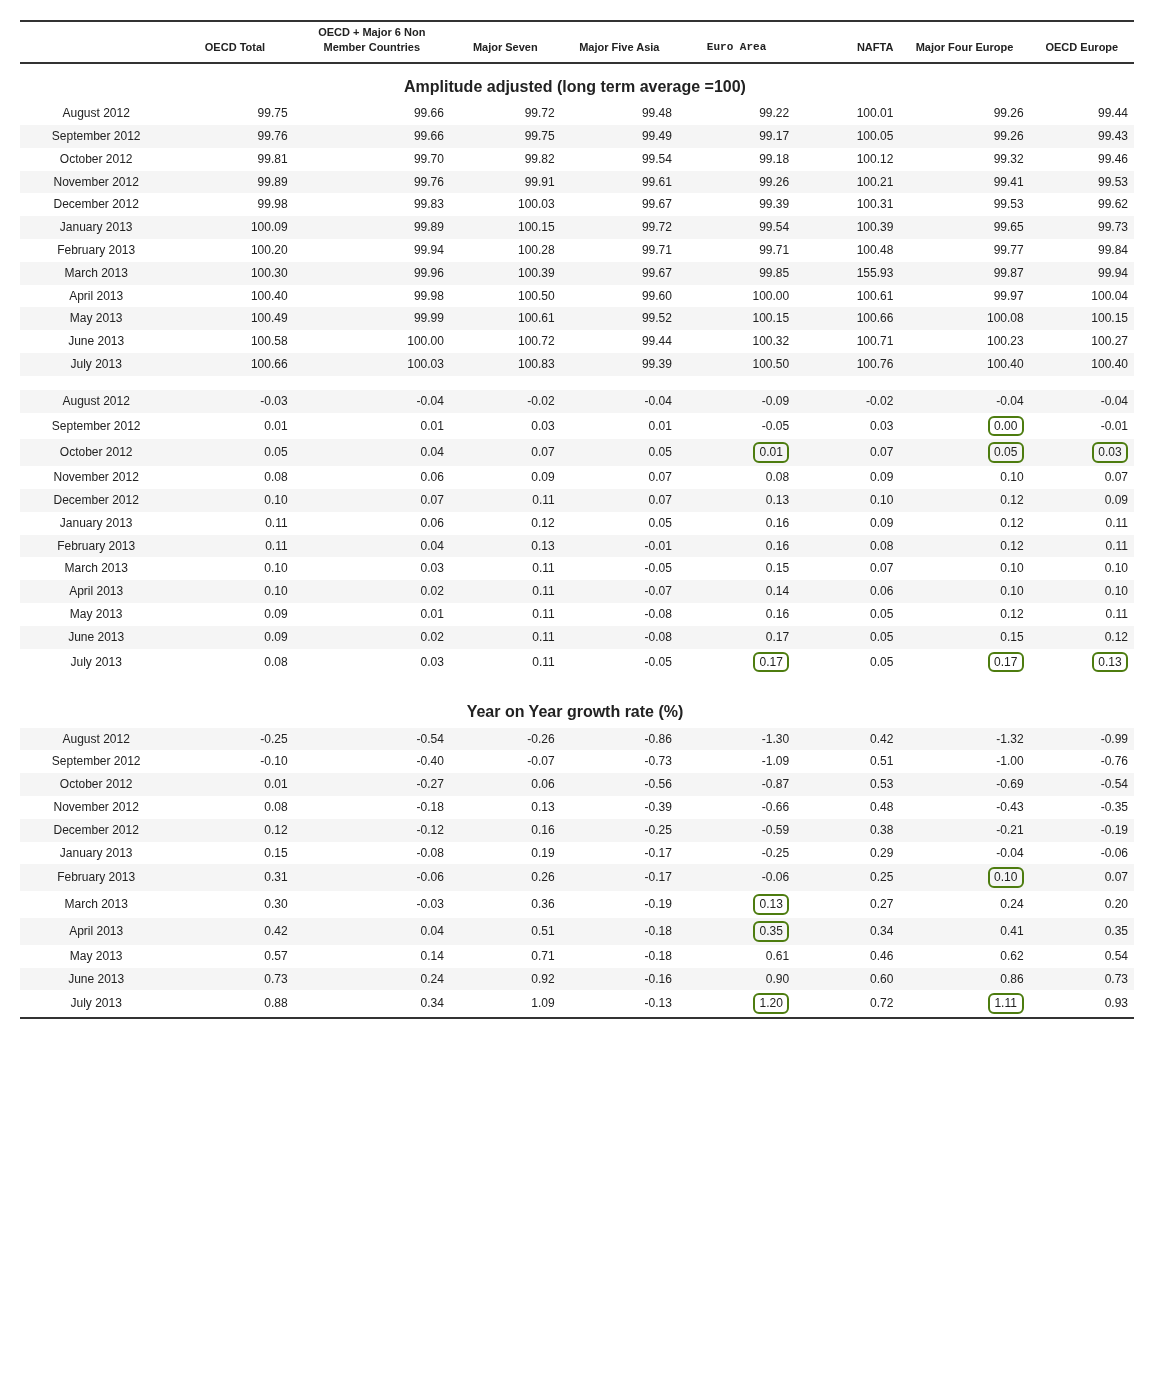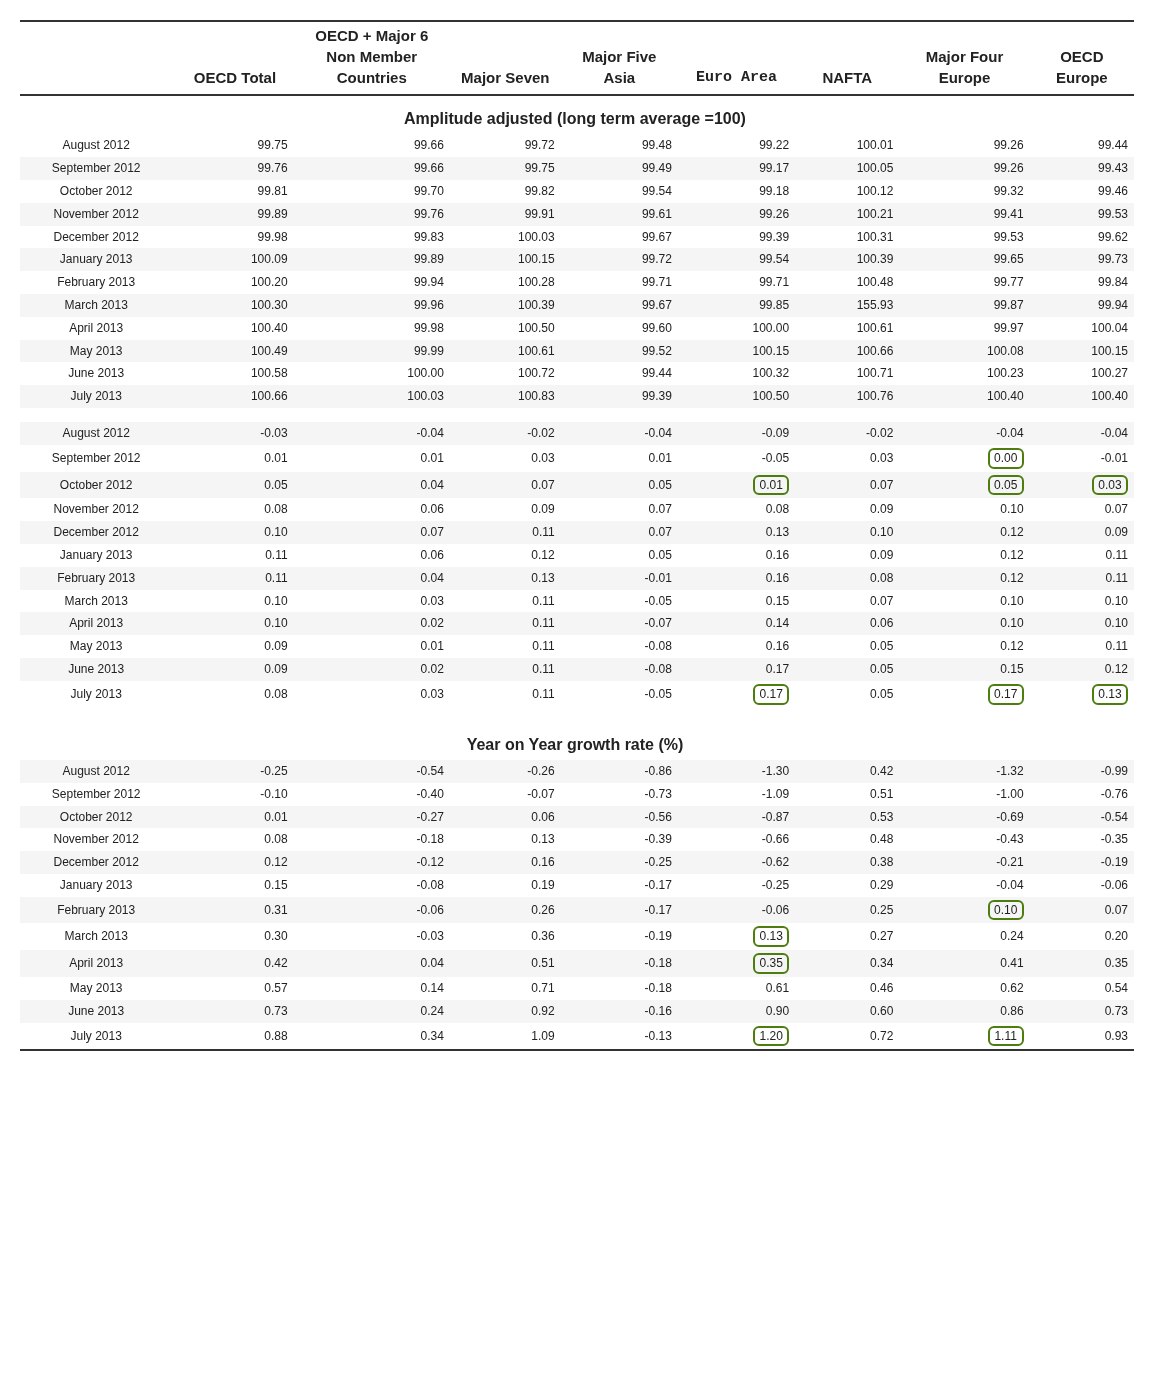--- a/index.html
+++ b/index.html
@@ -21,21 +21,21 @@
       border-collapse: collapse;
     }
     th, td {
       padding: 3px 6px;
       text-align: right;
       vertical-align: middle;
       line-height: 1.4;
     }
     th {
       font-weight: bold;
-      font-size: 15px;
+      font-size: 11px;
       vertical-align: bottom;
       text-align: center;
       padding-bottom: 6px;
     }
     td:first-child {
       text-align: center;
       padding-right: 10px;
       font-weight: normal;
     }
     thead tr {
@@ -64,21 +64,21 @@
       padding: 0 4px;
       min-width: 36px;
       text-align: center;
     }
     th.col-date { width: 120px; text-align: center; }
     th.col-oecd { width: 90px; }
     th.col-oecd6 { width: 120px; }
     th.col-major7 { width: 85px; }
     th.col-major5asia { width: 90px; }
     th.col-euro { width: 90px; font-family: Liberation Mono, monospace; }
-    th.col-nafta { width: 80px; }
+    th.col-nafta { width: 80px; text-align: right; }
     th.col-major4eu { width: 100px; }
     th.col-oecdeu { width: 80px; }
   </style>
 </head>
 <body>
 
 <div class="table-container">
   <table>
     <thead>
       <tr>
@@ -413,21 +413,21 @@
           <td>0.48</td>
           <td>-0.43</td>
           <td>-0.35</td>
         </tr>
         <tr class="data-row">
           <td>December 2012</td>
           <td>0.12</td>
           <td>-0.12</td>
           <td>0.16</td>
           <td>-0.25</td>
-          <td>-0.62</td>
+          <td>-0.59</td>
           <td>0.38</td>
           <td>-0.21</td>
           <td>-0.19</td>
         </tr>
         <tr class="data-row">
           <td>January 2013</td>
           <td>0.15</td>
           <td>-0.08</td>
           <td>0.19</td>
           <td>-0.17</td>

